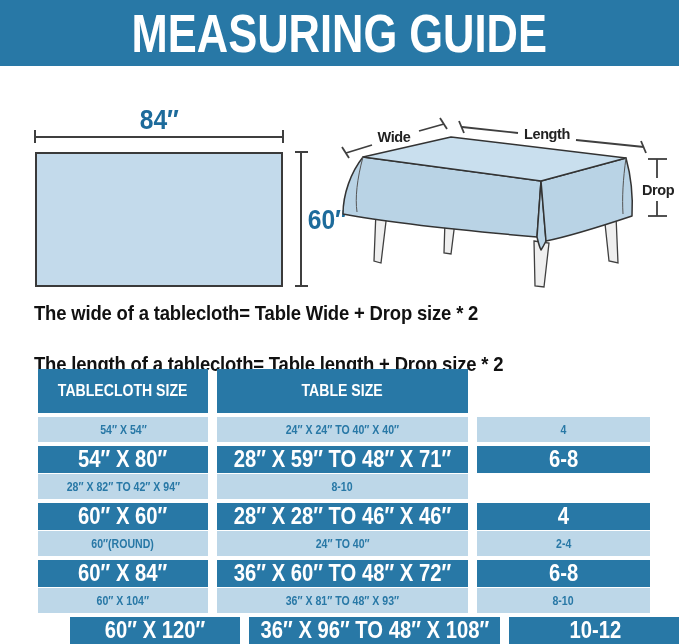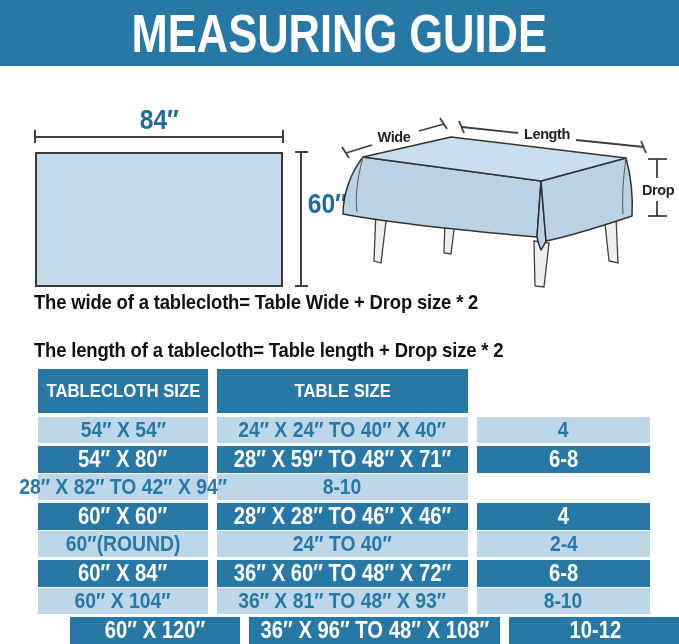--- a/index.html
+++ b/index.html
@@ -10,42 +10,42 @@
   
   .banner{position:absolute;left:0;top:0;width:679px;height:66px;background:#2878A6;
     display:flex;align-items:center;justify-content:center;}
   .banner-title{color:#ffffff;font-weight:700;font-size:53px;white-space:nowrap;
     transform:scaleX(0.82);letter-spacing:0px;}
   
   .dim-line{position:absolute;background:#3f3f3f;}
   .dim-label{position:absolute;color:#1D6B9B;font-weight:700;font-size:28px;}
   .dim-label span{display:inline-block;transform:scaleX(0.88);transform-origin:center;}
   .rect-label-w{left:35px;top:104px;width:248px;text-align:center;}
-  .rect-label-h{left:305px;top:188px;}
+  .rect-label-h{left:305px;top:204px;}
   .table-rect{position:absolute;left:35px;top:152px;width:244px;height:131px;
     background:#C3DAEB;border:2px solid #3a3a3a;}
   
   .illustration{position:absolute;left:330px;top:95px;width:349px;height:210px;}
   .illustration text{font-family:"Liberation Sans", sans-serif;font-weight:700;
     font-size:14.5px;fill:#222222;letter-spacing:-0.4px;}
   
   .formula{position:absolute;color:#111111;font-size:21px;font-weight:700;white-space:nowrap;}
   .formula span{display:inline-block;transform:scaleX(0.88);transform-origin:left center;letter-spacing:-0.2px;}
-  .formula1{left:34px;top:290px;}
-  .formula2{left:34px;top:338px;}
+  .formula1{left:34px;top:301px;}
+  .formula2{left:34px;top:352px;}
   
   .size-table{position:absolute;left:38px;top:369px;width:612px;}
   .t-head,.t-row,.t-strip{display:grid;grid-template-columns:170px 251px 173px;column-gap:9px;}
   .t-head{height:44px;margin-bottom:4px;}
-  .t-head .cell{background:#2878A6;color:#ffffff;font-size:19px;font-weight:700;}
+  .t-head .cell{background:#2878A6;color:#ffffff;font-size:16px;font-weight:700;}
   .t-row{height:25px;margin-bottom:3.5px;}
   .t-row:last-of-type{margin-bottom:0;padding-left:32px;}
   .cell{display:flex;align-items:center;justify-content:center;white-space:nowrap;}
   .cell span{display:inline-block;transform:scaleX(0.88);transform-origin:center;}
-  .t-row.light .cell{background:#BDD7E8;color:#2878A6;font-size:22px;font-weight:700;}
+  .t-row.light .cell{background:#BDD7E8;color:#2878A6;font-size:12px;font-weight:700;}
   .t-row.dark .cell{background:#2878A6;color:#ffffff;font-size:23px;font-weight:700;}
 </style>
 </head>
 <body>
 
 <div id="frame">
 
   <div class="banner">
     <div class="banner-title">MEASURING GUIDE</div>
   </div>

